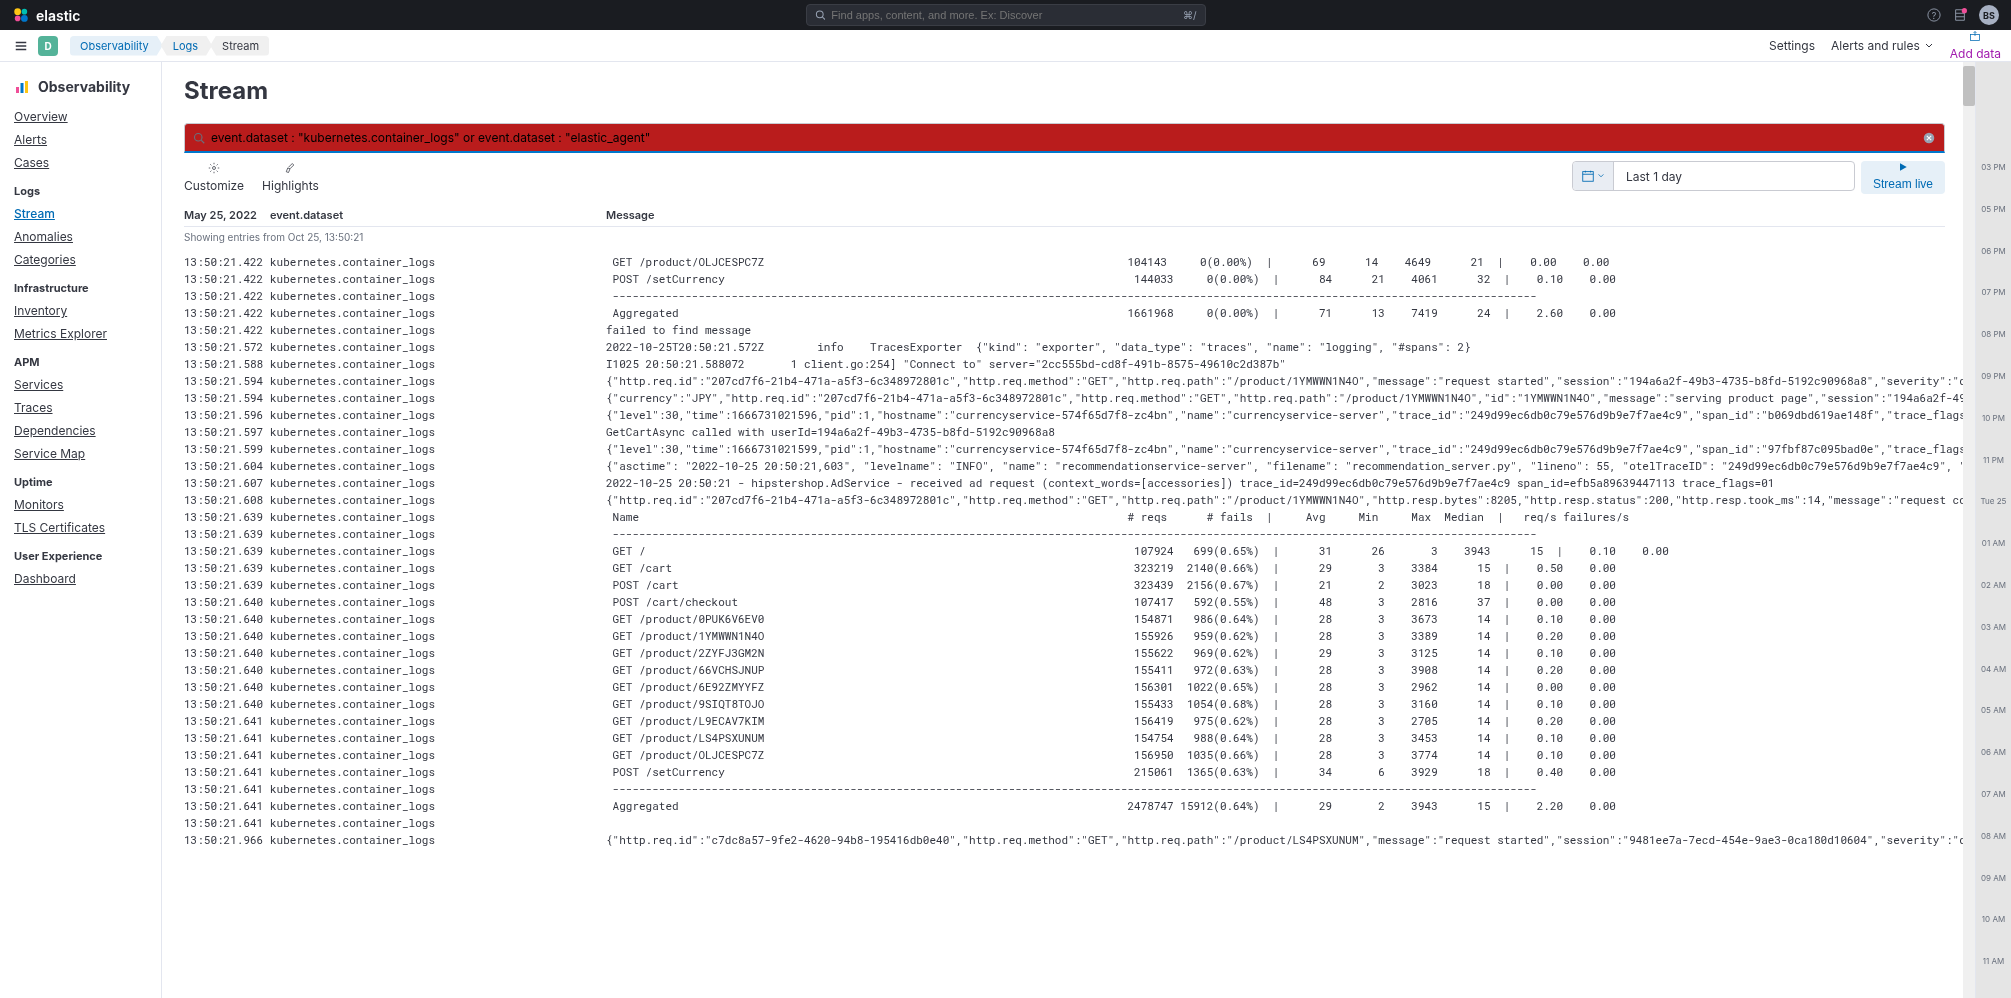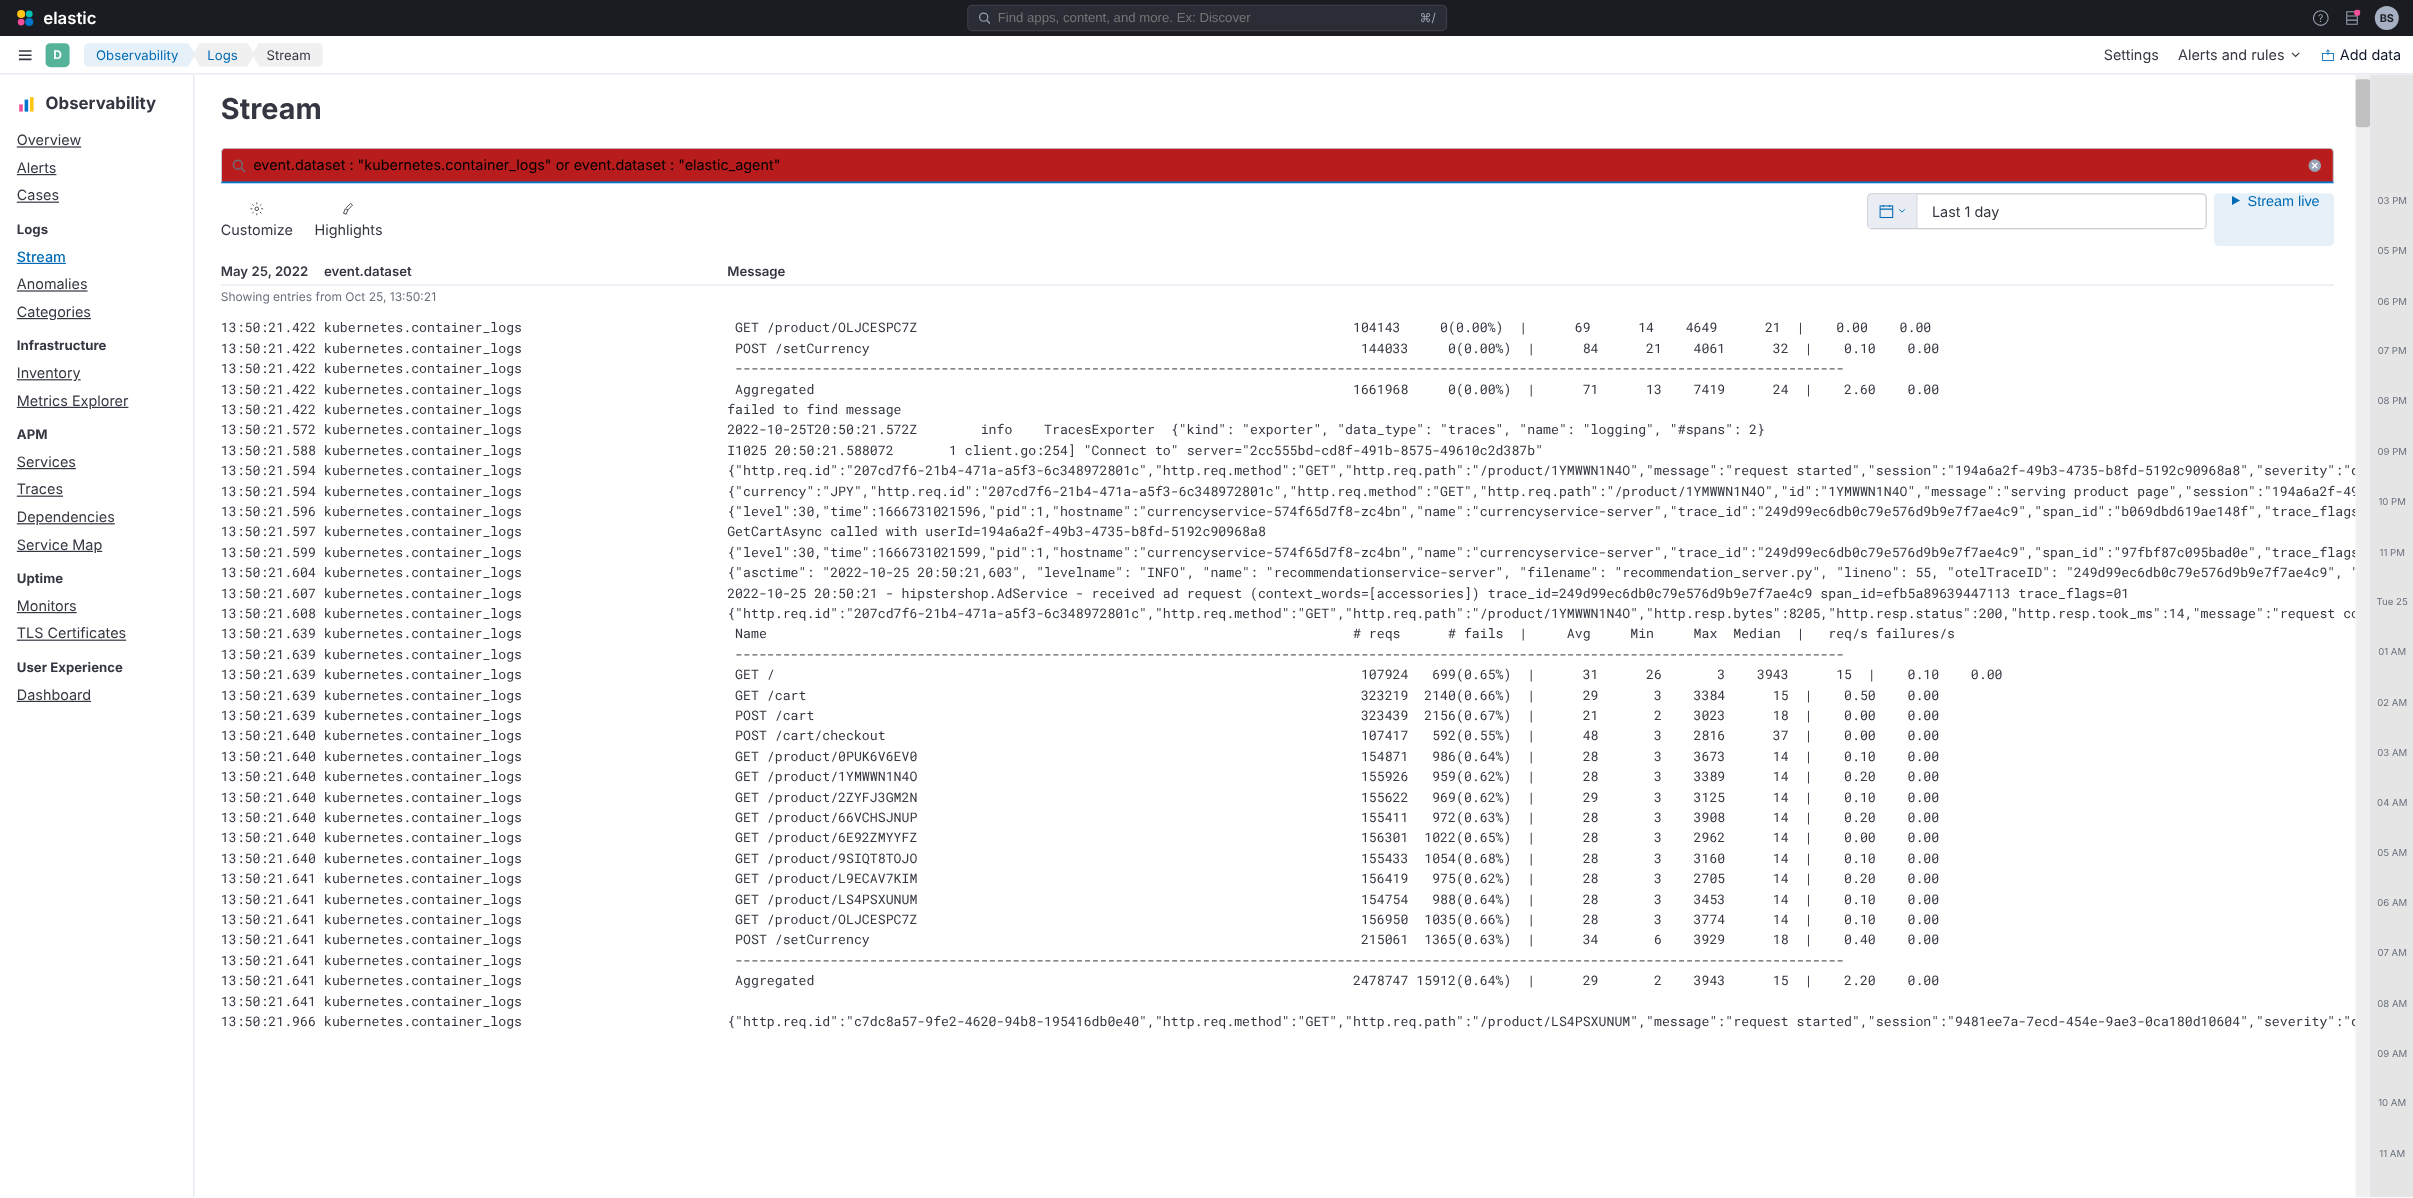--- a/index.html
+++ b/index.html
@@ -22,21 +22,21 @@
 .toolbar-left { display: flex; align-items: center; gap: 6px; }
 .hamburger { cursor: pointer; padding: 4px; }
 .space-badge { width: 20px; height: 20px; border-radius: 4px; background: #54b399; color: #fff; display: flex; align-items: center; justify-content: center; font-size: 10px; font-weight: 700; }
 .breadcrumb { display: flex; align-items: center; gap: 2px; margin-left: 6px; }
 .crumb { font-size: 11px; padding: 3px 10px; color: #343741; position: relative; }
 .crumb.obs { background: #e6f0f8; color: #006bb4; border-radius: 4px 0 0 4px; clip-path: polygon(0 0, calc(100% - 6px) 0, 100% 50%, calc(100% - 6px) 100%, 0 100%); padding-right: 14px; }
 .crumb.mid { background: #f0f0f0; clip-path: polygon(6px 0, calc(100% - 6px) 0, 100% 50%, calc(100% - 6px) 100%, 6px 100%, 0 50%); padding-left: 12px; padding-right: 14px; margin-left: -4px; color: #006bb4; }
 .crumb.last { background: #f0f0f0; clip-path: polygon(6px 0, 100% 0, 100% 100%, 6px 100%, 0 50%); padding-left: 12px; margin-left: -4px; border-radius: 0 4px 4px 0; }
 .toolbar-right { margin-left: auto; display: flex; align-items: center; gap: 16px; }
 .toolbar-link { color: #343741; font-size: 12px; cursor: pointer; display: flex; align-items: center; gap: 4px; }
-.toolbar-link.primary { color: #0f172a; }
+.toolbar-link.primary { color: #a21caf; flex-direction: column; }
 
 
 .layout { display: flex; height: calc(100vh - 62px); }
 .sidebar { width: 162px; border-right: 1px solid #e3e6ef; padding: 12px 0; overflow-y: auto; }
 .sidebar-title { display: flex; align-items: center; gap: 8px; padding: 4px 14px 10px; }
 .sidebar-title-text { font-size: 14px; font-weight: 700; }
 .sidebar-group-title { font-size: 11px; font-weight: 700; padding: 10px 14px 4px; }
 .sidebar-item { font-size: 12px; padding: 4px 14px; color: #343741; cursor: pointer; text-decoration: underline; }
 .sidebar-item.active { color: #006bb4; text-decoration: underline; font-weight: 500; }
 
@@ -48,21 +48,21 @@
 .query-bar input { flex: 1; border: none; background: transparent; font-size: 12px; outline: none; padding: 0 6px; font-family: inherit; }
 .query-close { color: #69707d; cursor: pointer; }
 
 .controls-row { display: flex; align-items: center; padding: 8px 0; margin-right: 18px; }
 .controls-left { display: flex; gap: 18px; }
 .ctrl { display: flex; align-items: center; gap: 4px; font-size: 12px; color: #343741; cursor: pointer; flex-direction: column; }
 .controls-right { margin-left: auto; display: flex; gap: 6px; }
 .date-picker { display: flex; align-items: center; border: 1px solid #c9cbd2; border-radius: 4px; height: 30px; background: #fff; margin-left: 32px; }
 .date-left { background: #e9edf3; padding: 0 8px; height: 100%; display: flex; align-items: center; border-radius: 4px 0 0 4px; border-right: 1px solid #c9cbd2; gap: 2px; }
 .date-text { padding: 0 12px; font-size: 12px; min-width: 240px; }
-.stream-btn { display: flex; gap: 4px; background: #e6f0f8; color: #006bb4; border: none; border-radius: 4px; padding: 0 12px; height: 44px; font-size: 12px; cursor: pointer; }
+.stream-btn { display: flex; align-items: center; gap: 4px; background: #e6f0f8; color: #006bb4; border: none; border-radius: 4px; padding: 0 12px; height: 33px; font-size: 12px; cursor: pointer; flex-direction: column; }
 
 .table-header { display: flex; padding: 6px 0 4px; border-bottom: 1px solid #e3e6ef; font-size: 11px; font-weight: 600; margin-right: 18px; }
 .col-time { width: 86px; }
 .col-dataset { width: 336px; }
 .col-message { flex: 1; }
 
 .time-indicator { font-size: 10px; color: #69707d; padding: 6px 0 4px; text-align: right; margin-right: 18px; }
 .showing-entries { font-size: 10px; color: #69707d; padding: 4px 0 10px; }
 
 .log-rows { flex: 1; overflow-y: auto; font-family: "Roboto Mono", Consolas, Menlo, monospace; font-size: 11px; line-height: 17px; }

